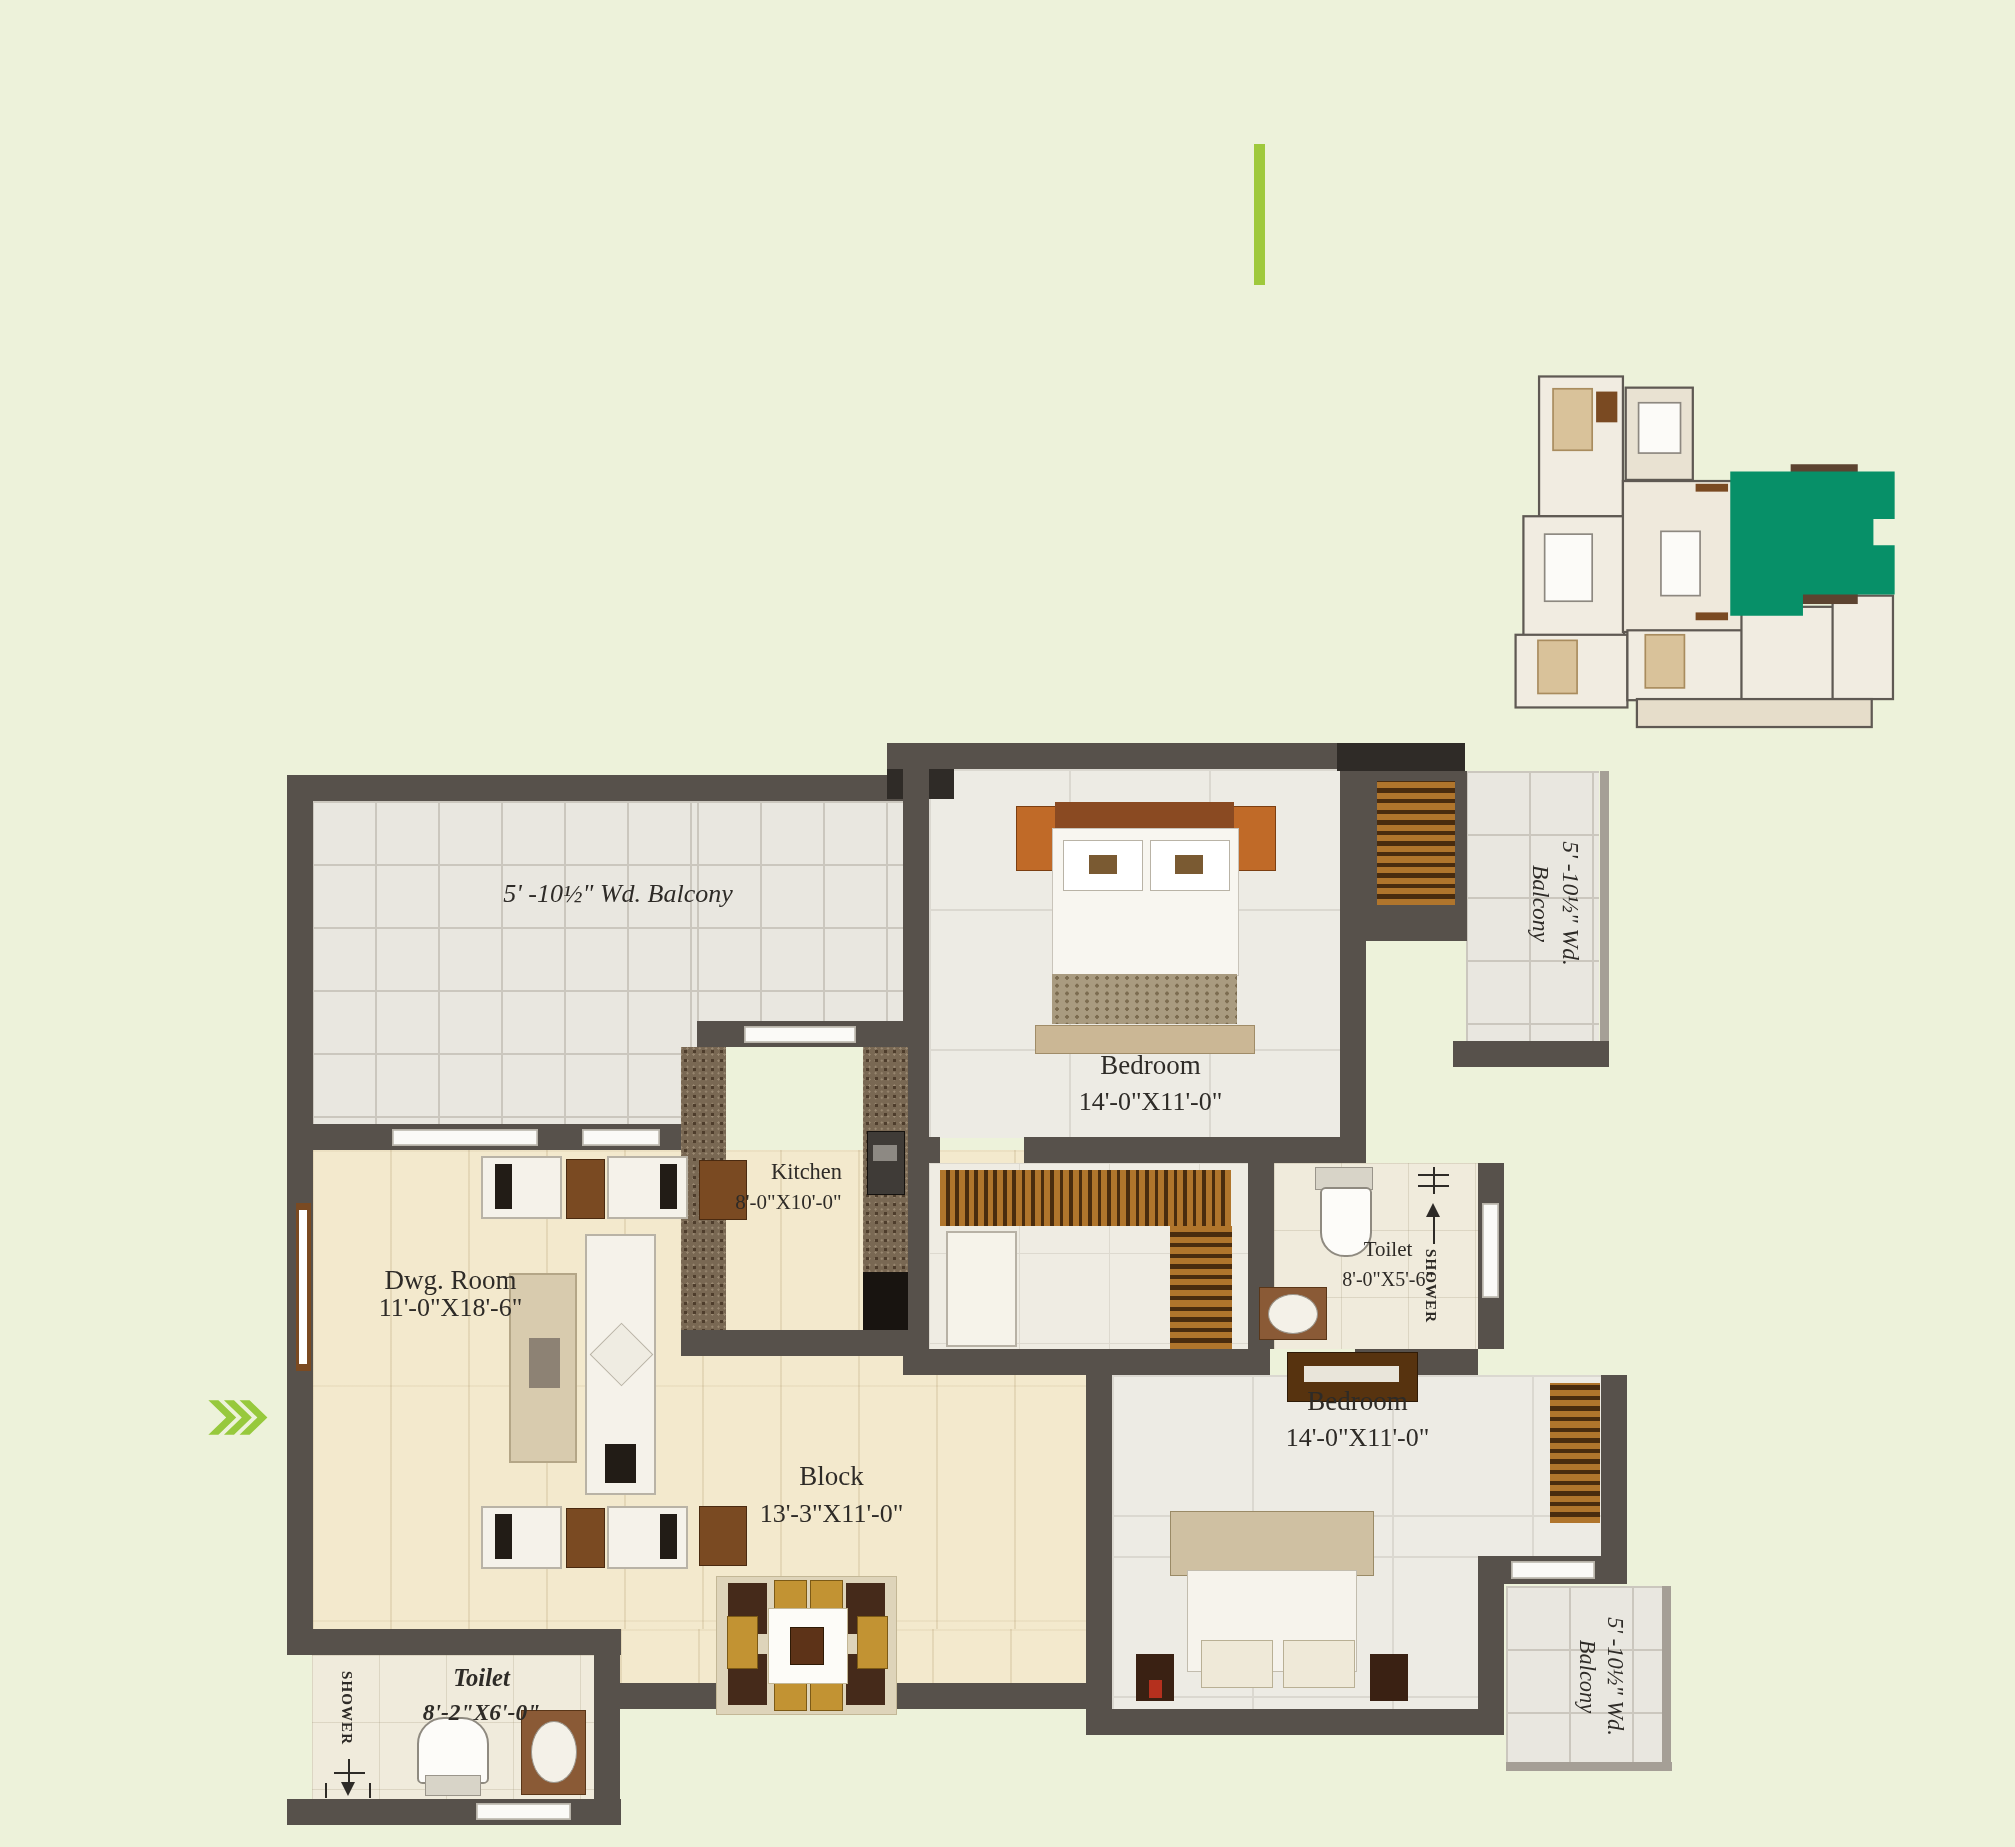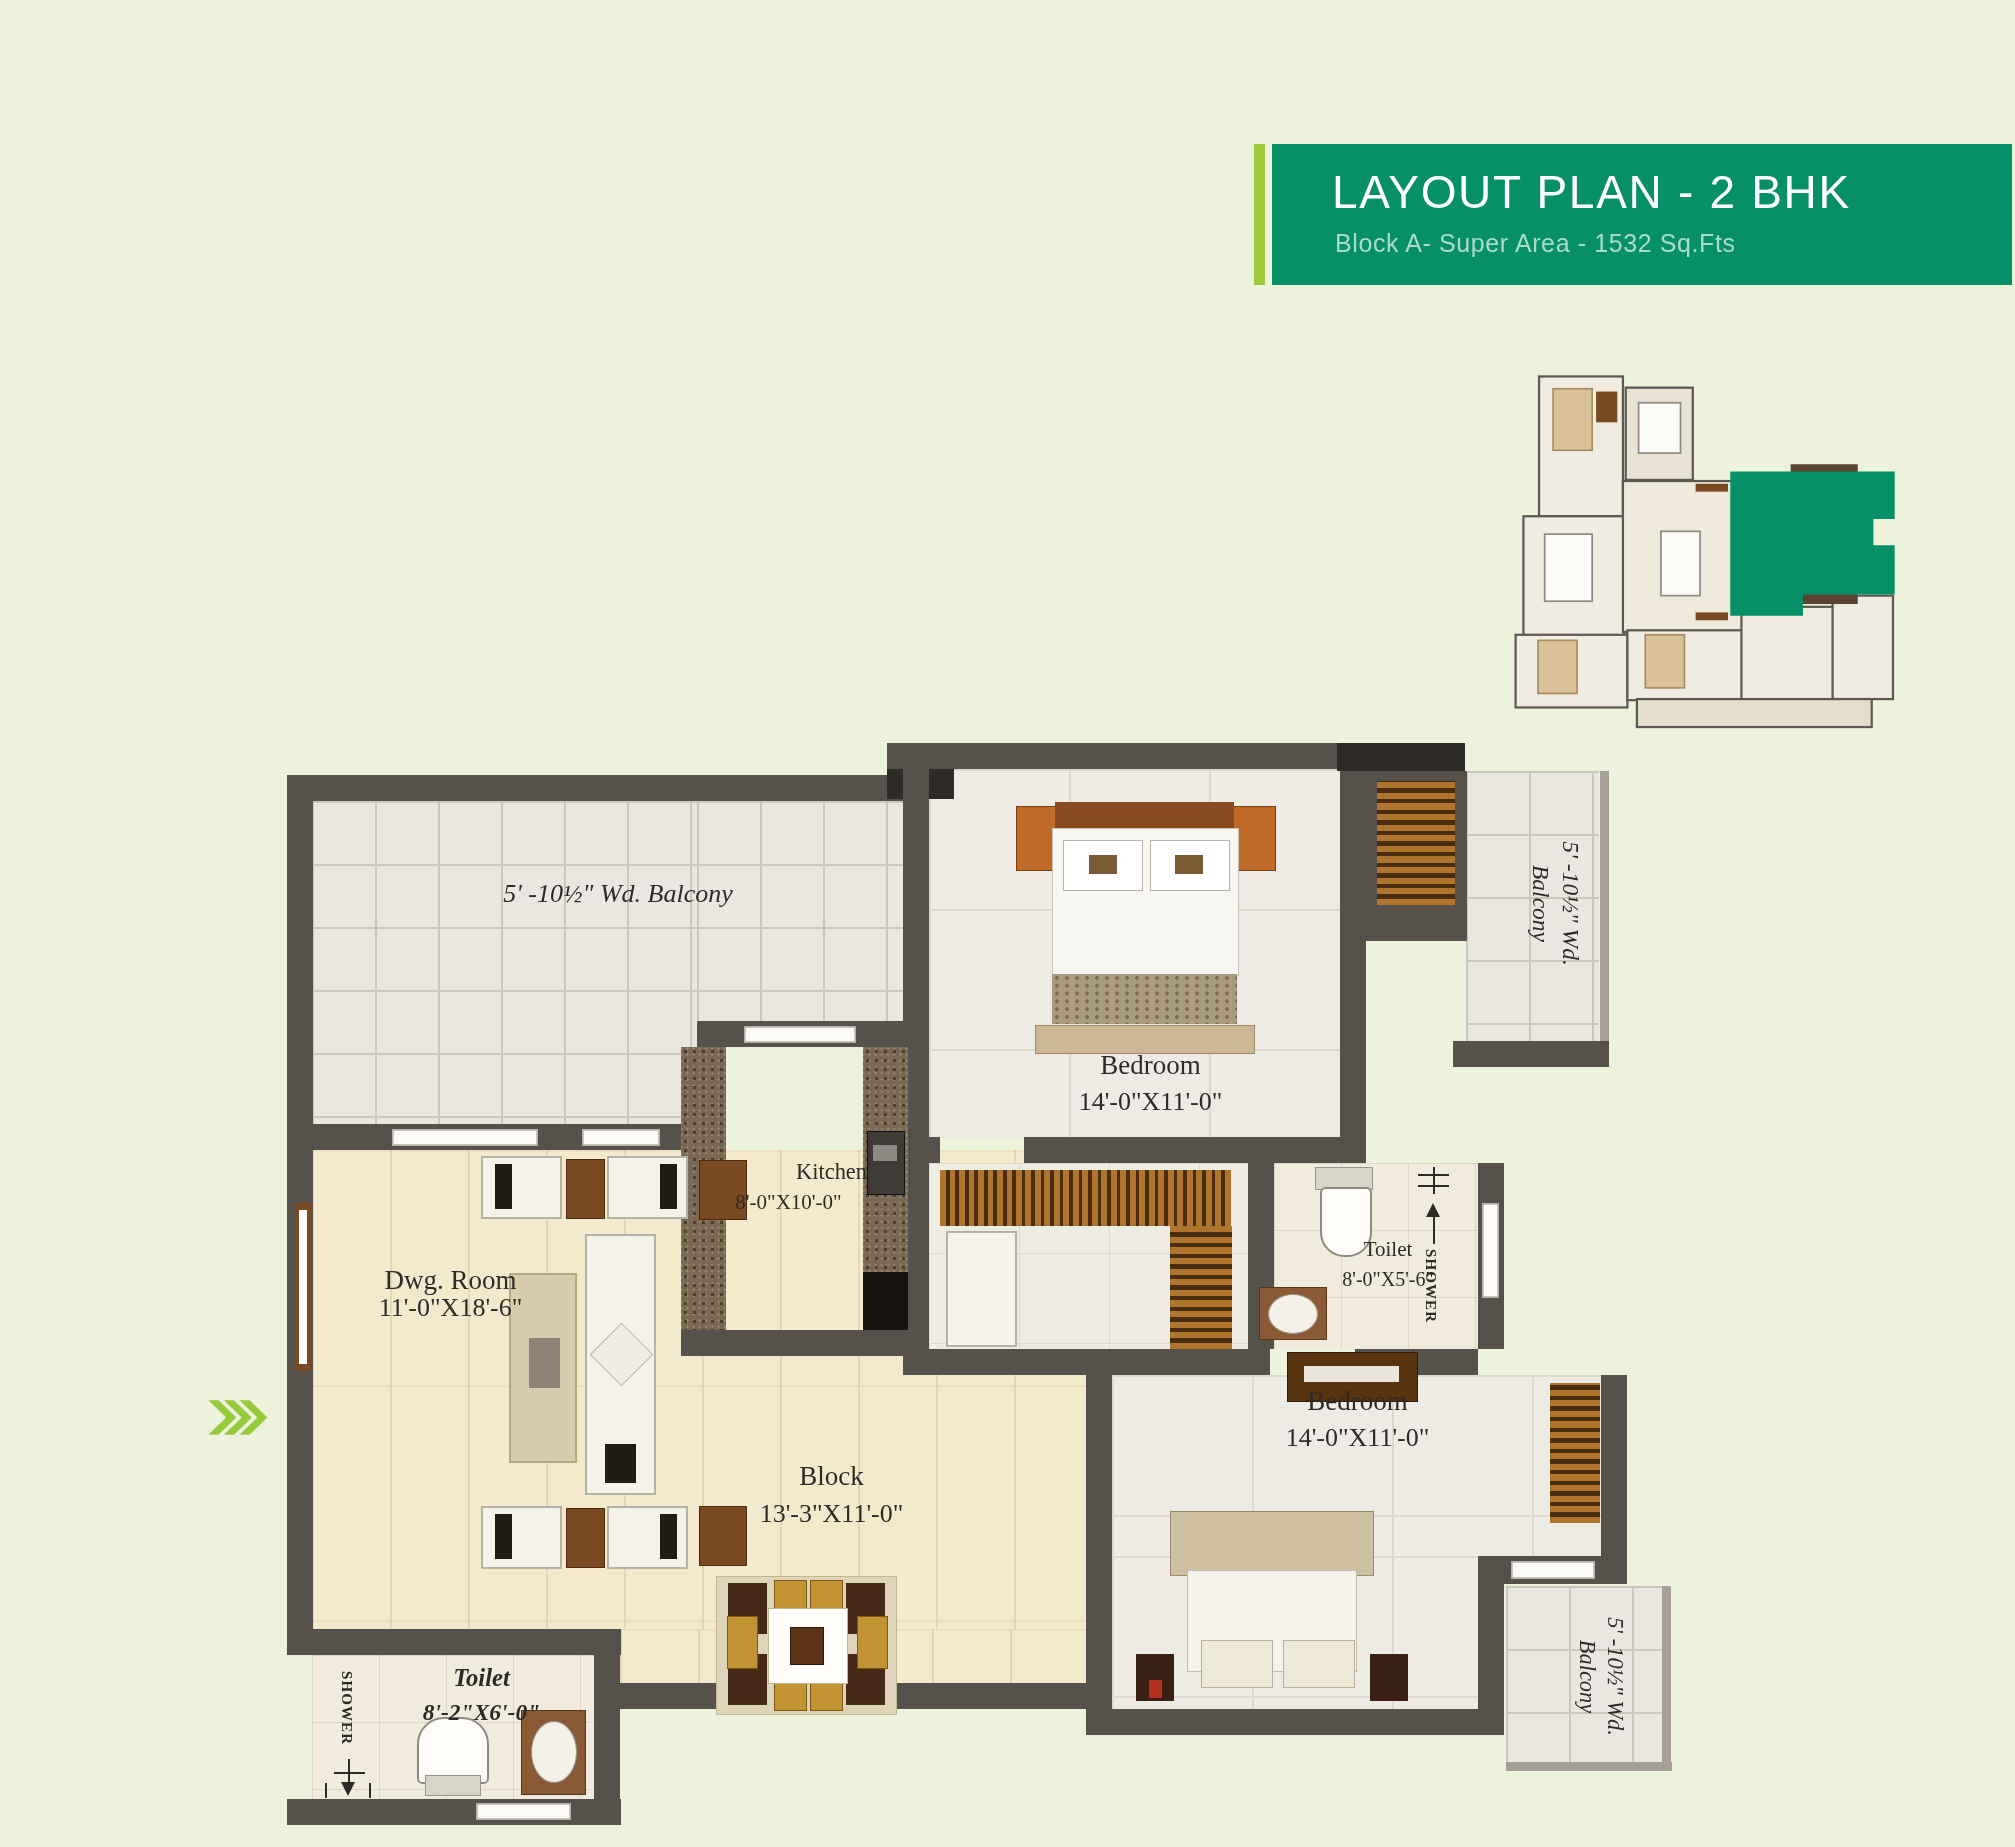--- a/index.html
+++ b/index.html
@@ -56,24 +56,20 @@
   .gold{background:#c29333;border:1.7px solid #7c5a16;}
   .dkchair{background:#452a1a;}
   .arrow-stem{background:#2e2b27;}
 </style>
 </head>
 <body>
 
 <div class="canvas">
 
   <div class="abs lime-bar" style="left:1254px;top:144px;width:11.2px;height:141px;"></div>
-  <div class="abs teal-box" style="left:1272px;top:144px;width:740px;height:141px;">
-    <div class="abs hd-title" style="left:60px;top:21px;">LAYOUT PLAN - 2 BHK</div>
-    <div class="abs hd-sub" style="left:63px;top:85px;">Block A- Super Area - 1532 Sq.Fts</div>
-  </div>
 
   <div class="abs" style="left:1511px;top:372px;width:386px;height:369px;">
     <svg width="386" height="369" viewBox="0 0 690 660">
       <g stroke="#5f5953" stroke-width="4" fill="#f1ece1">
         <rect x="50" y="8" width="150" height="250"></rect>
         <rect x="22" y="258" width="180" height="220"></rect>
         <rect x="8" y="470" width="200" height="130"></rect>
         <rect x="205" y="28" width="120" height="165" fill="#e9e2d2"></rect>
         <rect x="200" y="195" width="215" height="270" fill="#efe9dc"></rect>
         <rect x="208" y="462" width="205" height="125"></rect>
@@ -264,21 +260,21 @@
   <div class="abs arrow-stem" style="left:369px;top:1783px;width:2.2px;height:14.6px;"></div>
 
   <div class="abs lbl it" style="left:425px;top:880px;width:386px;font-size:26px;">5' -10½" Wd. Balcony</div>
 
   <div class="abs lbl" style="left:1019px;top:1051px;width:263px;font-size:27px;">Bedroom</div>
   <div class="abs lbl" style="left:1019px;top:1088px;width:263px;font-size:26px;">14'-0"X11'-0"</div>
 
   <div class="abs lbl" style="left:330px;top:1254px;width:241px;font-size:27px;margin-top:12px;">Dwg. Room</div>
   <div class="abs lbl" style="left:330px;top:1294px;width:241px;font-size:26px;">11'-0"X18'-6"</div>
 
-  <div class="abs lbl" style="left:710px;top:1160px;width:157px;font-size:22.4px;text-align:right;">Kitchen</div>
+  <div class="abs lbl" style="left:728px;top:1160px;width:157px;font-size:22.4px;">Kitchen</div>
   <div class="abs lbl" style="left:710px;top:1191px;width:157px;font-size:21px;">8'-0"X10'-0"</div>
 
   <div class="abs lbl" style="left:700px;top:1462px;width:263px;font-size:27px;">Block</div>
   <div class="abs lbl" style="left:700px;top:1500px;width:263px;font-size:26px;">13'-3"X11'-0"</div>
 
   <div class="abs lbl" style="left:1304px;top:1238px;width:168px;font-size:21px;">Toilet</div>
   <div class="abs lbl" style="left:1304px;top:1269px;width:168px;font-size:20px;">8'-0"X5'-6"</div>
 
   <div class="abs lbl" style="left:1226px;top:1387px;width:263px;font-size:27px;">Bedroom</div>
   <div class="abs lbl" style="left:1226px;top:1424px;width:263px;font-size:26px;">14'-0"X11'-0"</div>

